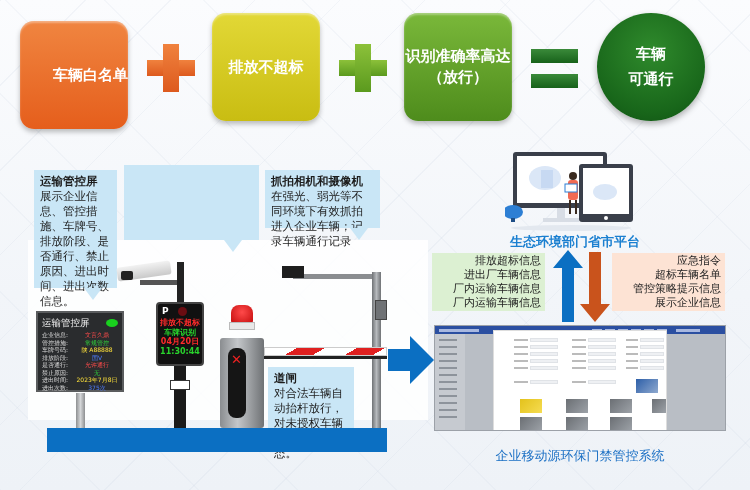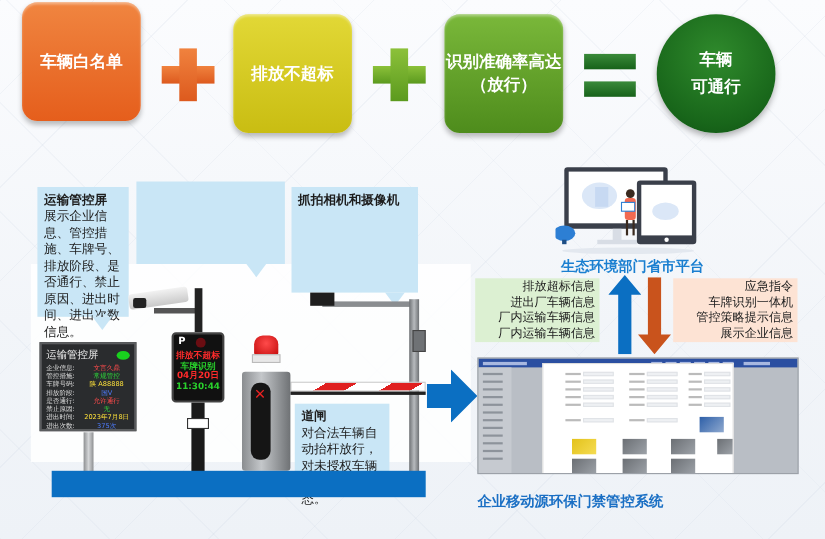--- a/index.html
+++ b/index.html
@@ -15,21 +15,21 @@
       repeating-linear-gradient(135deg, rgba(200,210,225,0.18) 0 1px, transparent 1px 60px),
       repeating-linear-gradient(45deg, rgba(200,210,225,0.14) 0 1px, transparent 1px 70px);
   }
   
   .tile {
     position: absolute; width: 108px; height: 108px; border-radius: 14px;
     display: flex; align-items: center; justify-content: center; text-align: center;
     color: #fff; font-weight: bold; font-size: 15px; line-height: 21px;
     box-shadow: 0 3px 5px rgba(0,0,0,0.25), inset 0 2px 2px rgba(255,255,255,0.35);
   }
-  .tile-orange { left: 20px; top: 2px; background: linear-gradient(180deg, #f08540 0%, #e55e1c 100%); }
+  .tile-orange { left: 20px; top: 21px; background: linear-gradient(180deg, #f08540 0%, #e55e1c 100%); justify-content: flex-end; }
   .tile-yellow { left: 212px; top: 13px; background: linear-gradient(180deg, #e2d836 0%, #c9bd12 100%); }
   .tile-green  { left: 404px; top: 13px; background: linear-gradient(180deg, #7ab83a 0%, #4e8c1c 100%); }
   .tile-circle {
     position: absolute; left: 597px; top: 13px; width: 108px; height: 108px; border-radius: 50%;
     display: flex; align-items: center; justify-content: center; text-align: center;
     color: #fff; font-weight: bold; font-size: 15px; line-height: 25px;
     background: radial-gradient(circle at 50% 35%, #2f8a2c 0%, #18661a 70%, #0f4f12 100%);
     box-shadow: 0 3px 6px rgba(0,0,0,0.3);
   }
   .plus { position: absolute; width: 48px; height: 48px; }
@@ -52,21 +52,21 @@
   .callout .ttl { font-weight: bold; display: block; }
   .callout::after {
     content: ""; position: absolute; width: 0; height: 0;
     border-left: 9px solid transparent; border-right: 9px solid transparent;
     border-top: 12px solid #c9e6f6;
   }
   .c-screen { left: 34px; top: 170px; width: 83px; height: 118px; }
   .c-screen::after { left: 50px; bottom: -12px; }
   .c-lpr { left: 124px; top: 165px; width: 135px; height: 75px; }
   .c-lpr::after { left: 100px; bottom: -12px; }
-  .c-cam { left: 265px; top: 170px; width: 115px; height: 96px; }
+  .c-cam { left: 265px; top: 170px; width: 115px; height: 58px; }
   .c-cam::after { left: 85px; bottom: -12px; }
   .c-gate { left: 268px; top: 367px; width: 86px; height: 72px; }
   .c-gate::after { display: none; }
 
   
   .tscreen {
     position: absolute; left: 36px; top: 311px; width: 88px; height: 81px;
     background: #2a2c2e; border: 2px solid #5a5c5e; padding: 3px 4px;
     font-size: 6px; line-height: 7.5px;
   }
@@ -139,21 +139,21 @@
     background: #b9bec5; border: 1px solid #9ca1a8; overflow: hidden;
   }
   .sys-topbar { height: 8px; background: #2b4fa1; display: flex; align-items: center; padding-left: 4px; gap: 3px; }
   .sys-topbar span { display: block; height: 3px; background: #a8b8e0; }
   .sys-sidebar { position: absolute; left: 0; top: 8px; width: 30px; height: 98px; background: #c6cad0; }
   .sys-sidebar i { display: block; height: 2px; width: 18px; margin: 5px 0 0 4px; background: #8d939b; }
   .sys-modal { position: absolute; left: 58px; top: 4px; width: 174px; height: 104px; background: #fff; border: 1px solid #ddd; }
   .sys-modal .fld { position: absolute; height: 4px; background: #eef0f3; border: 1px solid #e0e3e7; }
   .sys-modal .lbl { position: absolute; height: 2px; background: #bbb; }
   .sys-modal .ph { position: absolute; width: 22px; height: 14px; background: linear-gradient(135deg, #6b6f74, #9da2a8); }
-  .sys-label { position: absolute; left: 434px; top: 447px; width: 292px; text-align: left; color: #1a6fc4; font-size: 13px; font-weight: bold; }
+  .sys-label { position: absolute; left: 434px; top: 447px; width: 292px; text-align: center; color: #1a6fc4; font-size: 13px; font-weight: normal; }
 </style>
 </head>
 <body>
 
 <div class="bg-lines"></div>
 
 <div class="tile tile-orange">
   <span>车辆白名单</span>
 </div>
 <div class="plus plus-orange" style="left:147px; top:44px;">
@@ -187,20 +187,21 @@
 <div class="scene-bg"></div>
 
 <div class="callout c-screen">
   <span class="ttl">运输管控屏</span>
   <span>展示企业信息、管控措施、车牌号、排放阶段、是否通行、禁止原因、进出时间、进出次数信息。</span>
 </div>
 <div class="callout c-lpr">
 </div>
 <div class="callout c-cam">
   <span class="ttl">抓拍相机和摄像机</span>
+  <span>在强光、弱光等不同环境下有效抓拍进入企业车辆；记录车辆通行记录</span>
 </div>
 
 <div class="camera"></div>
 <div class="camera-lens"></div>
 <div class="camera-arm"></div>
 
 <div class="cap-arm"></div>
 <div class="cap-cam"></div>
 <div class="cap-pole"></div>
 <div class="cap-box"></div>
@@ -305,21 +306,21 @@
   <div>厂内运输车辆信息</div>
 </div>
 <svg class="arrow-up" viewBox="0 0 30 72">
   <polygon points="15,0 30,18 21,18 21,72 9,72 9,18 0,18" fill="#0b6fc2"></polygon>
 </svg>
 <svg class="arrow-down" viewBox="0 0 30 70">
   <polygon points="9,0 21,0 21,52 30,52 15,70 0,52 9,52" fill="#c9531c"></polygon>
 </svg>
 <div class="info-right">
   <div>应急指令</div>
-  <div>车牌识别一体机</div>
+  <div>超标车辆名单</div>
   <div>管控策略提示信息</div>
   <div>展示企业信息</div>
 </div>
 
 <div class="sys-screen">
   <div class="sys-topbar">
     <span style="width:40px"></span>
       <span style="width:10px;margin-left:110px"></span>
       <span style="width:10px"></span>
       <span style="width:10px"></span>

